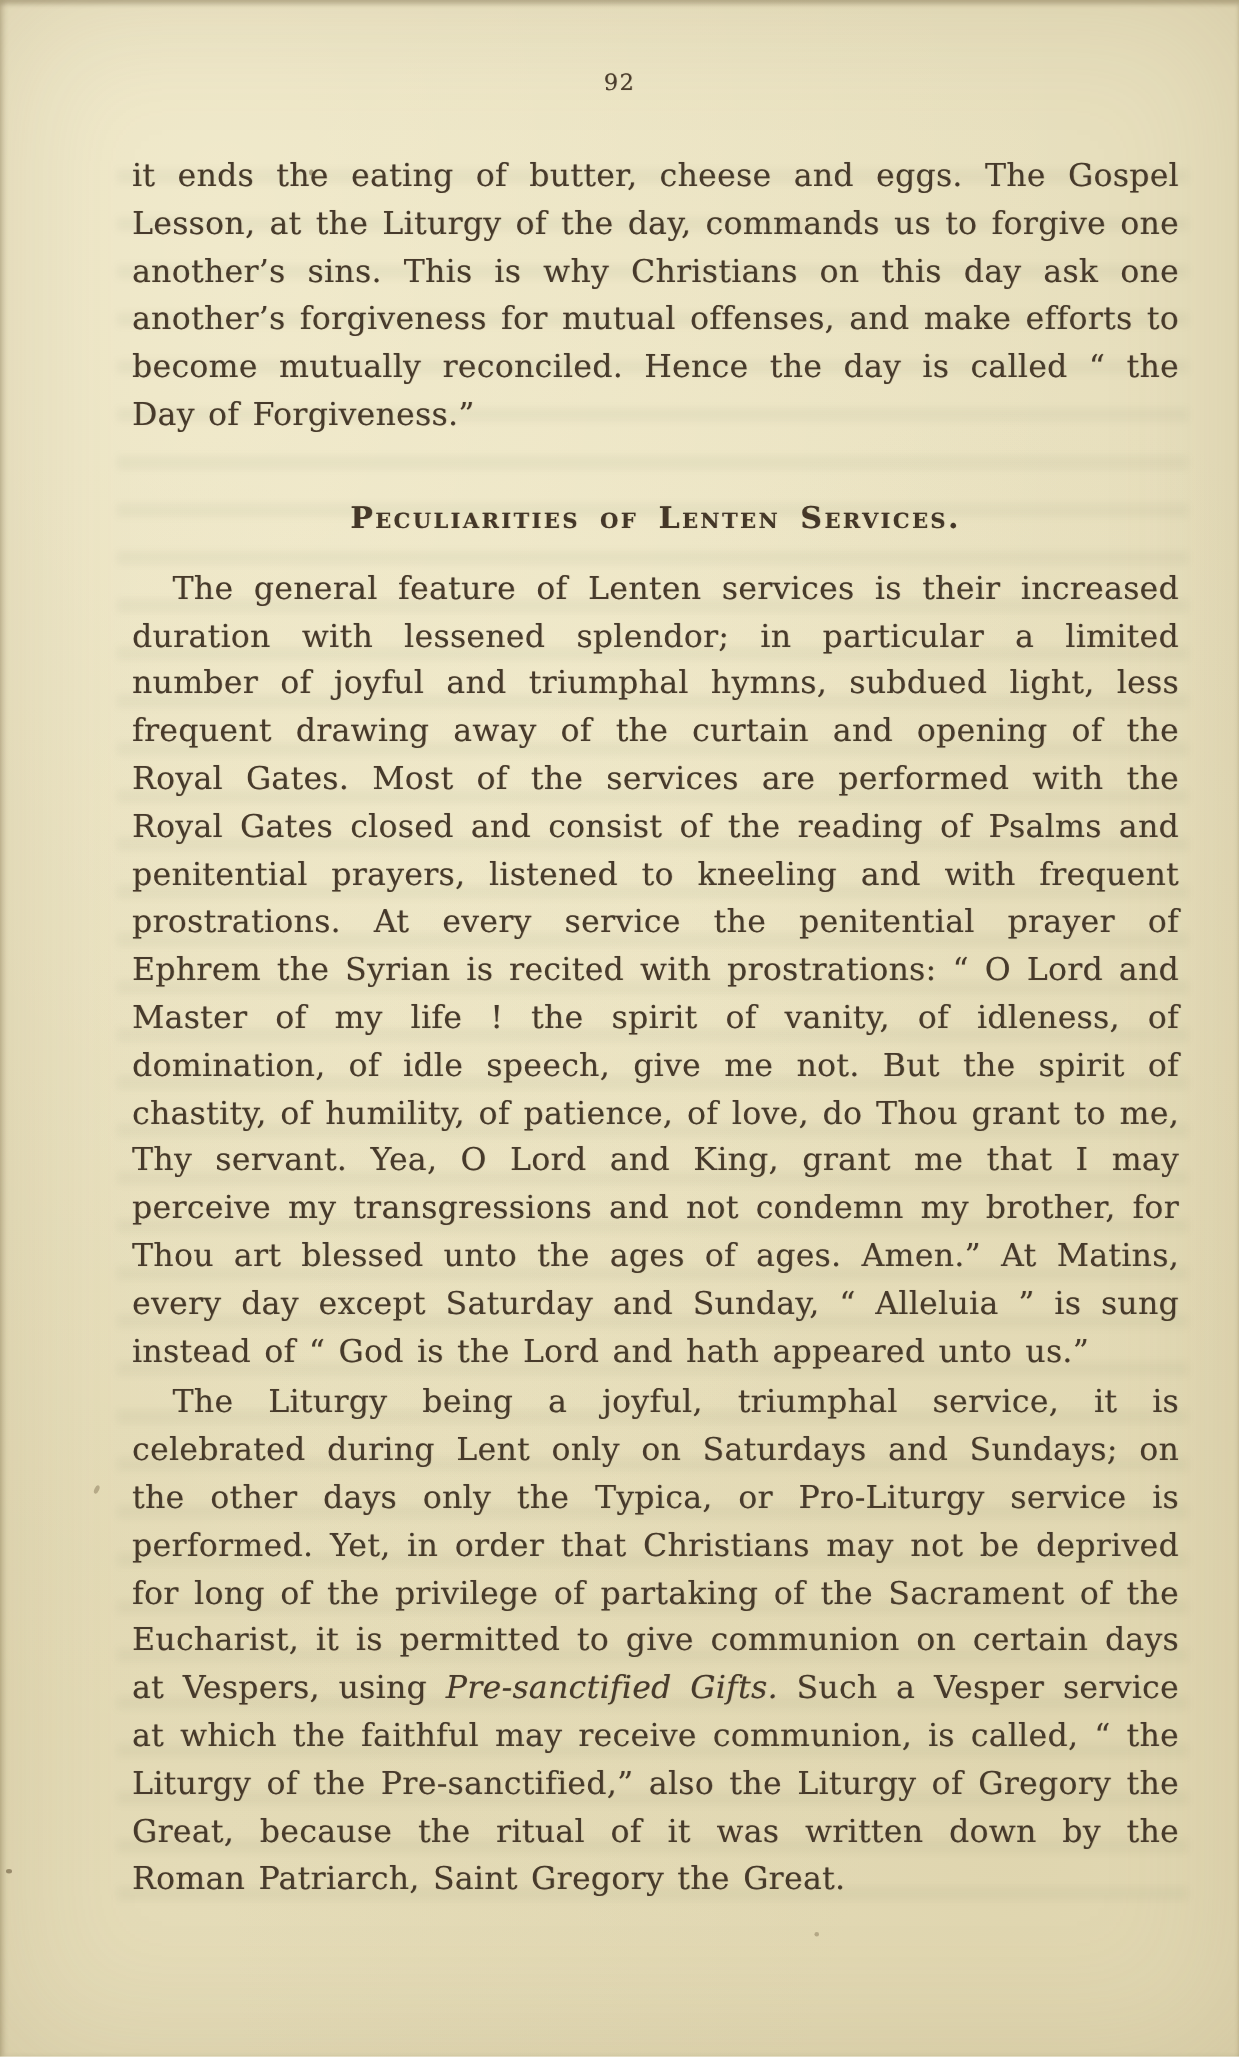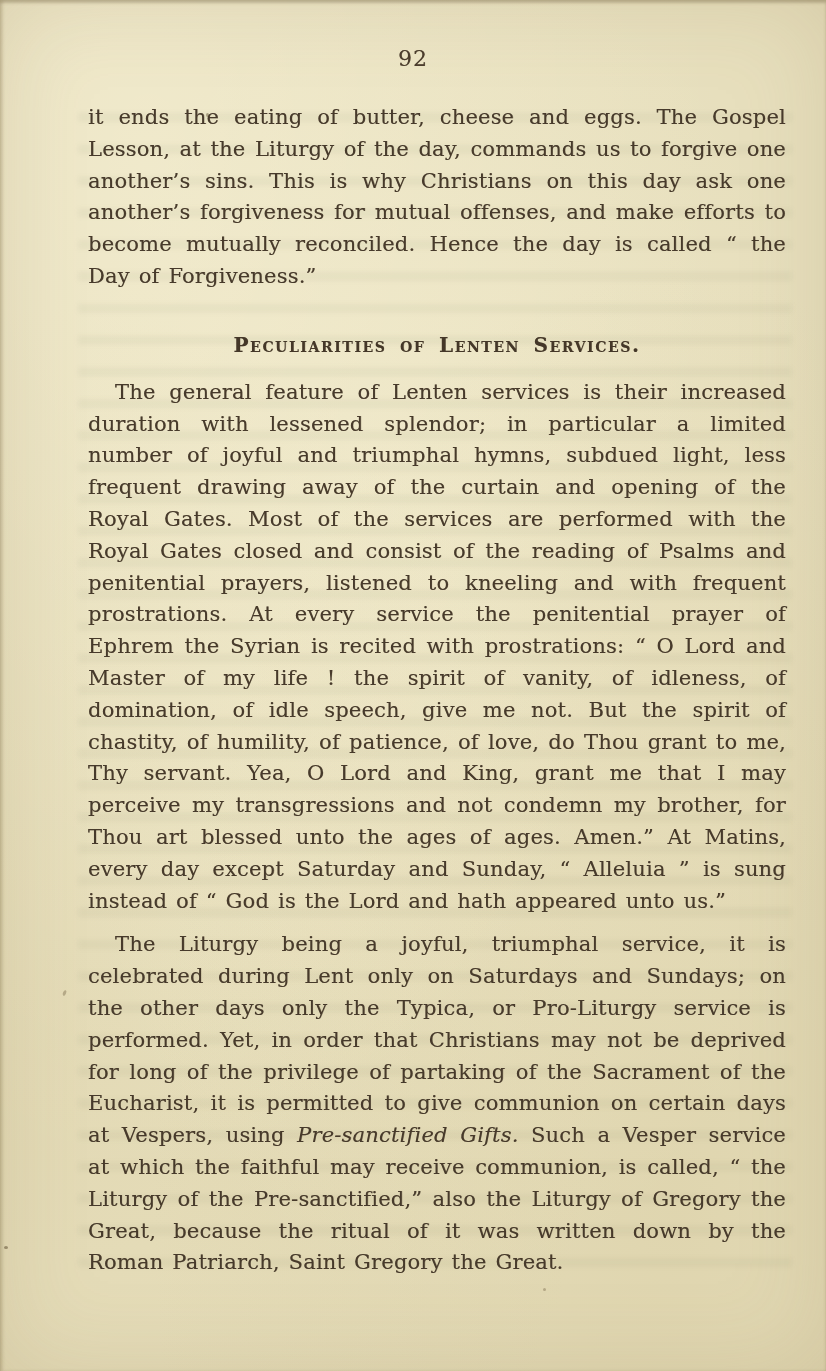--- a/index.html
+++ b/index.html
@@ -47,21 +47,21 @@
     filter: blur(2.2px);
     pointer-events: none;
   }
 
   .pageno {
     position: absolute;
     top: 46px;
     left: 0;
     width: 100%;
     text-align: center;
-    font-size: 22px;
+    font-size: 15px;
     letter-spacing: 1px;
     color: #4b3d2d;
     text-shadow: 0.3px 0.3px 0.5px rgba(66,52,34,0.45);
   }
 
   .column {
     position: absolute;
     left: 88px;
     top: 102px;
     width: 698px;
@@ -70,21 +70,21 @@
     line-height: 31.8px;
     letter-spacing: 0.2px;
     word-spacing: 2px;
     text-align: justify;
     text-align-last: left;
     text-shadow: 0.3px 0.3px 0.5px rgba(66,52,34,0.40);
   }
 
   .para { margin: 0; }
   .para.indent { text-indent: 27px; }
-  .para.p3 { margin-top: 12px; }
+  .para.p3 { margin-top: 2px; }
 
   .heading {
     margin: 37px 0 17px 0;
     font-size: 20px;
     font-weight: bold;
     font-variant: small-caps;
     letter-spacing: 1.6px;
     word-spacing: 5px;
     line-height: 30px;
     text-align: center;

